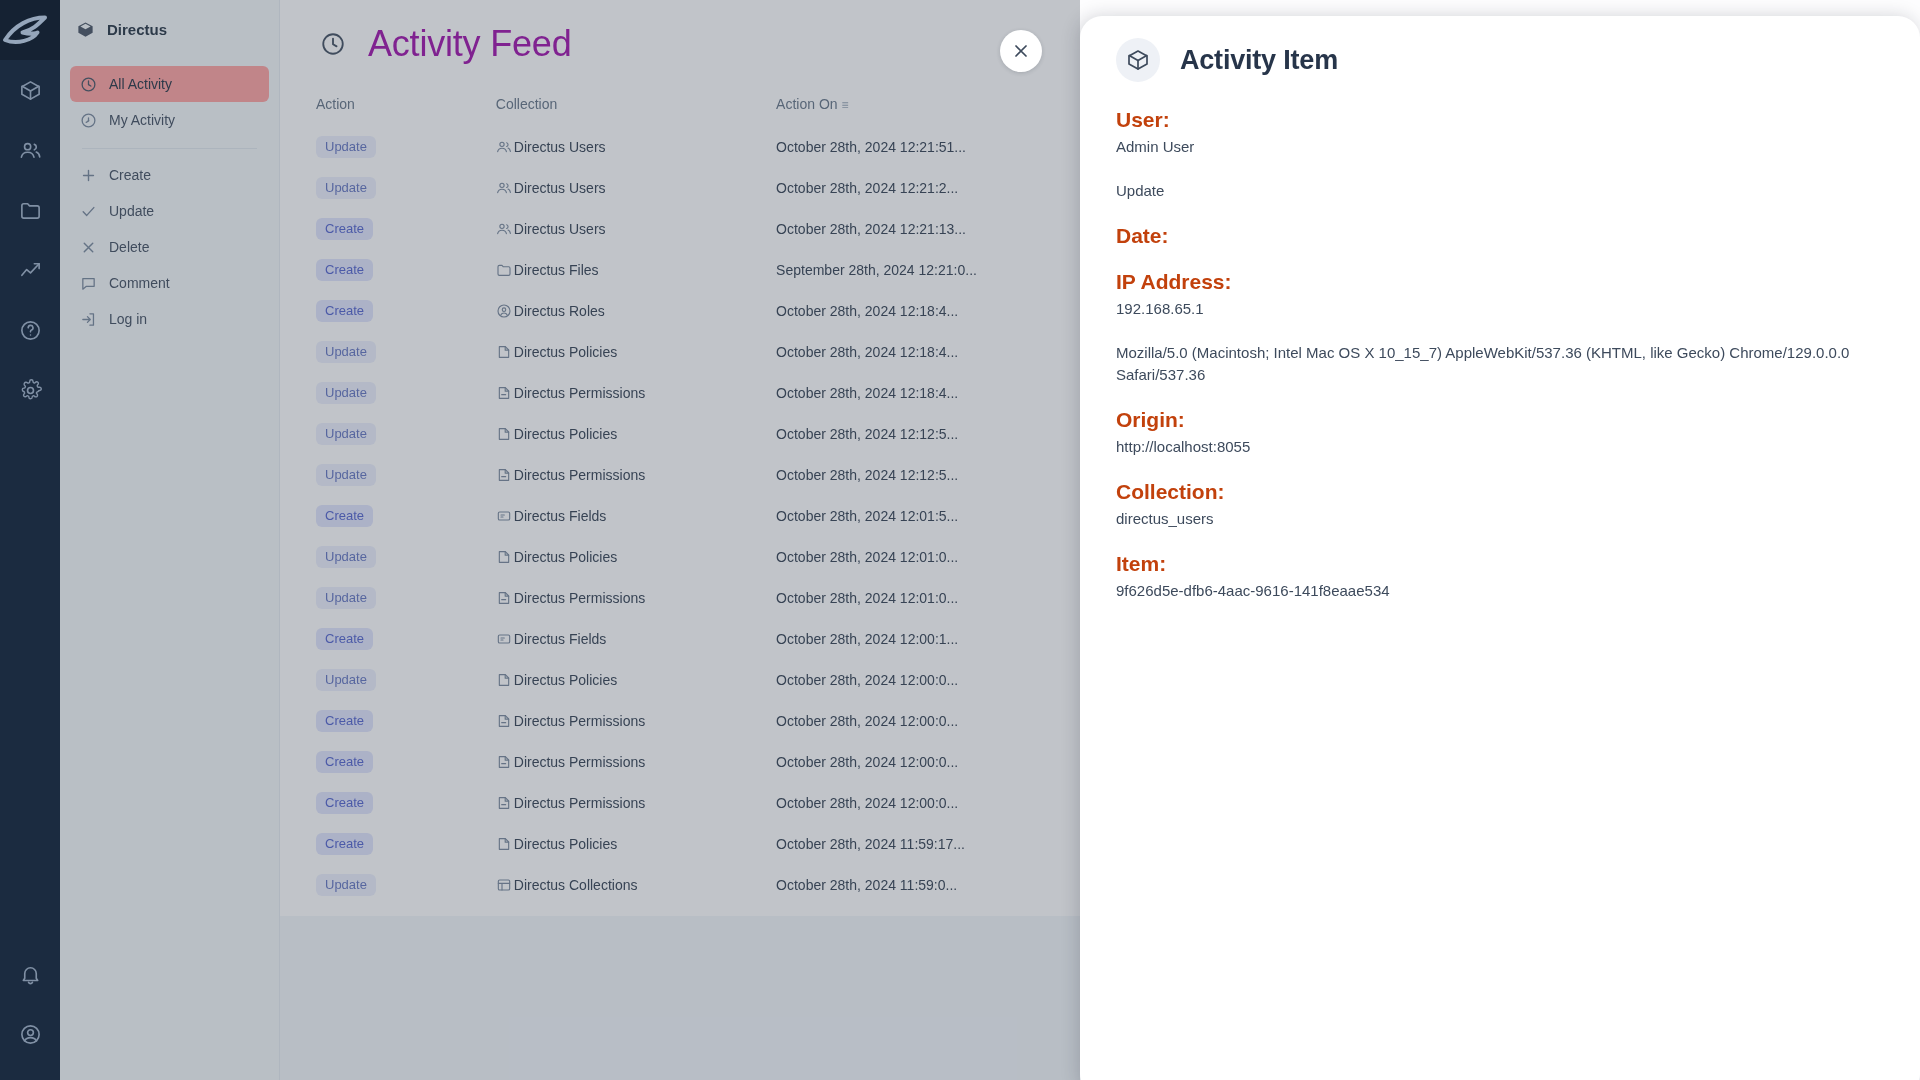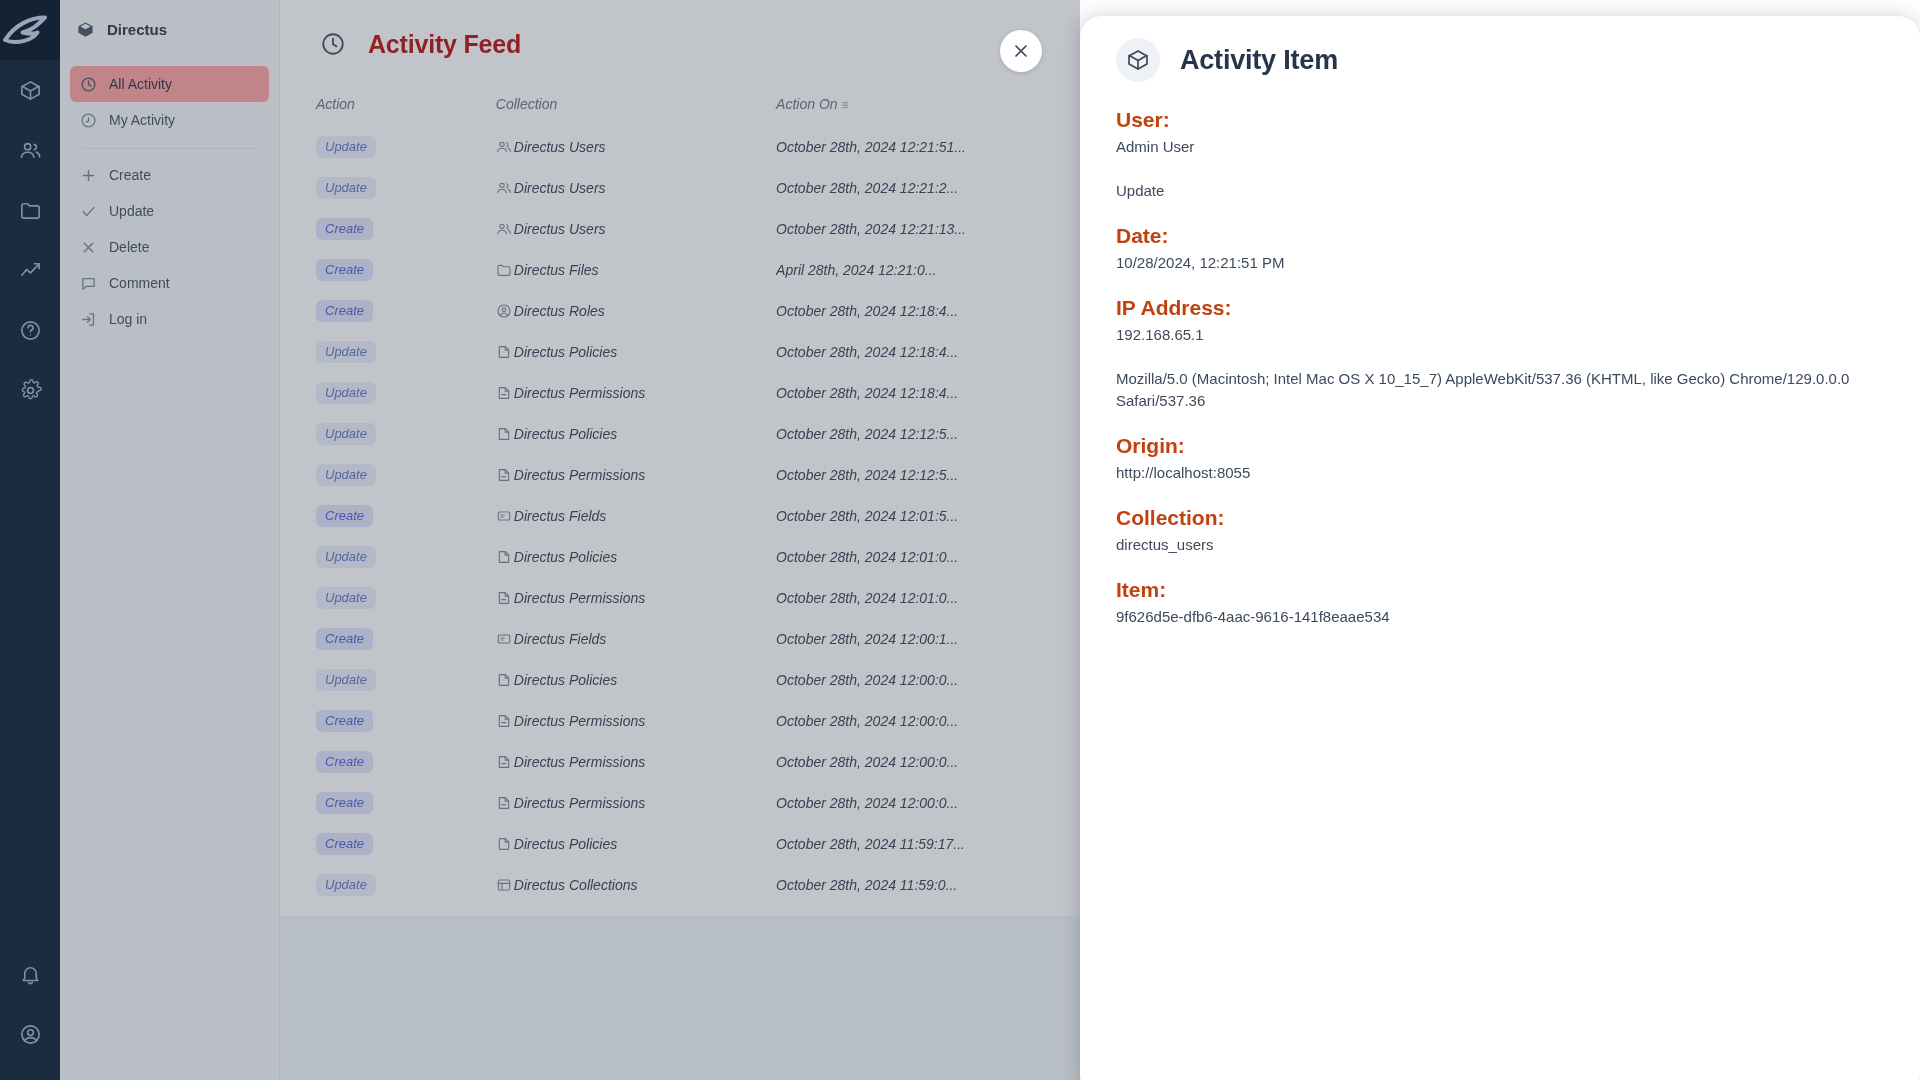--- a/index.html
+++ b/index.html
@@ -75,26 +75,26 @@
   .main-header {
     height: 88px; display: flex; align-items: center;
     padding: 0 36px; gap: 18px;
   }
   .main-header .head-icon {
     width: 34px; height: 34px; color: #4a5769;
     display: flex; align-items: center; justify-content: center;
   }
   .main-header .head-icon svg { width: 26px; height: 26px; }
   .page-title {
-    font-size: 25px; font-weight: 700; color: #b91c1c; letter-spacing: -0.2px;
+    font-size: 36px; font-weight: 400; color: #a21caf; letter-spacing: -0.2px;
   }
 
   .table-wrap { padding: 0 0 0 36px; }
   table.activity {
-    width: 1100px; border-collapse: collapse; table-layout: fixed; font-style: italic;
+    width: 1100px; border-collapse: collapse; table-layout: fixed;
   }
   table.activity th {
     text-align: left; font-size: 14px; font-weight: 400;
     color: #6b7a8d; padding: 8px 0 14px 0;
   }
   table.activity th .sorty { color: #9aa8b8; font-size: 12px; margin-left: 4px; }
   table.activity td {
     font-size: 14px; color: #3d4a5c; padding: 0; height: 41px;
     vertical-align: middle; white-space: nowrap; overflow: hidden;
   }
@@ -431,21 +431,21 @@
               <td>
                 <span class="cellflex">
                   <span class="ci">
                     <svg viewBox="0 0 24 24" fill="none" stroke="currentColor" stroke-width="1.7" stroke-linecap="round" stroke-linejoin="round">
                       <path d="M3 7a2 2 0 0 1 2-2h4l2 2.2h8a2 2 0 0 1 2 2V18a2 2 0 0 1-2 2H5a2 2 0 0 1-2-2z"></path>
                     </svg>
                   </span>
                   <span>Directus Files</span>
                 </span>
               </td>
-              <td>April 28th, 2024 12:21:0...</td>
+              <td>September 28th, 2024 12:21:0...</td>
               <td>
                 <span class="cellflex">
                   <span class="avatar-dot">
                     <svg viewBox="0 0 24 24" fill="none" stroke="currentColor" stroke-width="2" stroke-linecap="round" stroke-linejoin="round">
                       <circle cx="12" cy="9.4" r="3.1"></circle>
                       <path d="M5.8 19.4c1-2.6 3.4-3.9 6.2-3.9s5.2 1.3 6.2 3.9"></path>
                     </svg>
                   </span>
                   <span>Admin User</span>
                 </span>
@@ -875,21 +875,20 @@
     <div class="drawer-body" id="drawer-fields">
         <div class="field">
           <div class="field-label">User:</div>
           <div class="field-value">Admin User</div>
         </div>
         <div class="field">
           <div class="field-value">Update</div>
         </div>
         <div class="field">
           <div class="field-label">Date:</div>
-          <div class="field-value">10/28/2024, 12:21:51 PM</div>
         </div>
         <div class="field">
           <div class="field-label">IP Address:</div>
           <div class="field-value">192.168.65.1</div>
         </div>
         <div class="field">
           <div class="field-value">Mozilla/5.0 (Macintosh; Intel Mac OS X 10_15_7) AppleWebKit/537.36 (KHTML, like Gecko) Chrome/129.0.0.0 Safari/537.36</div>
         </div>
         <div class="field">
           <div class="field-label">Origin:</div>

